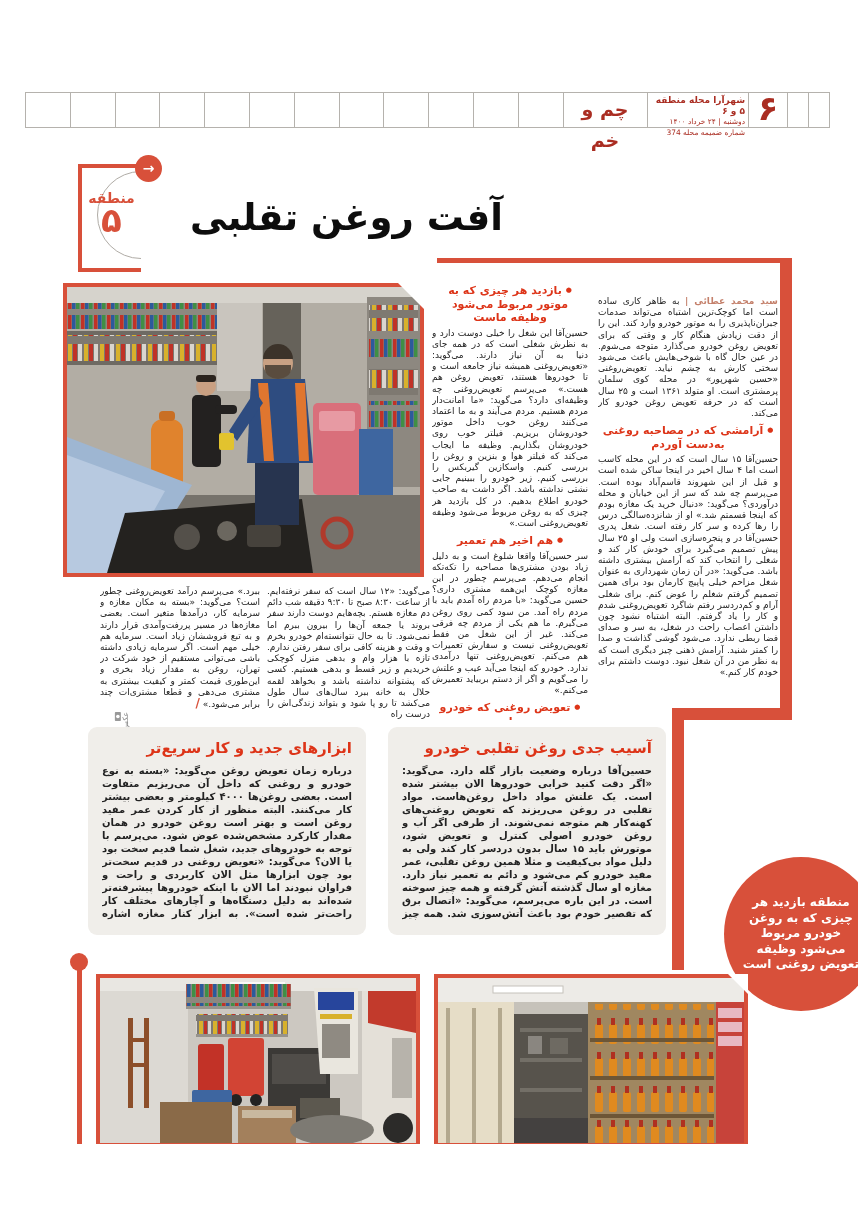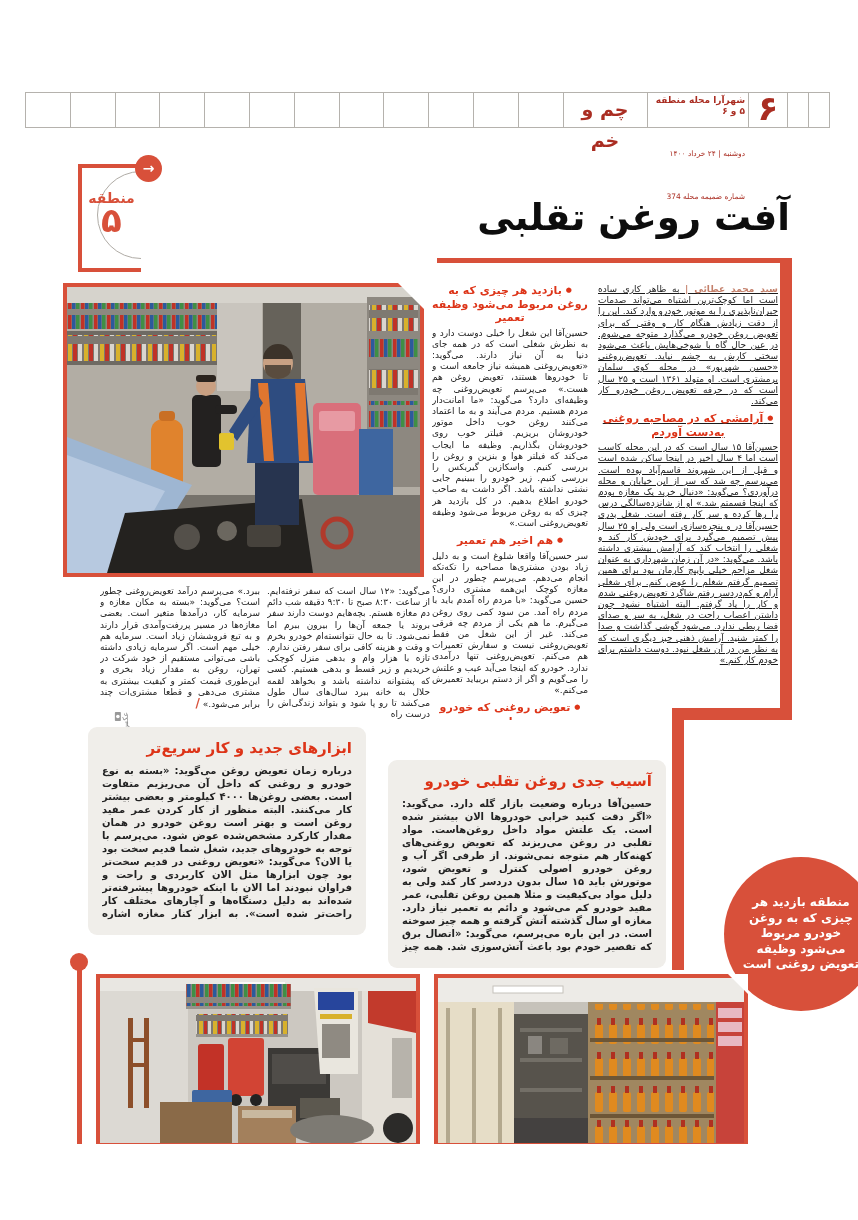--- a/index.html
+++ b/index.html
@@ -8,37 +8,37 @@
         font-family:"DejaVu Sans",sans-serif;}
   
   .hline{position:absolute;height:1px;background:#b5b2ad;}
   .vline{position:absolute;top:92px;height:35px;width:1px;background:#b5b2ad;}
   .ticks{position:absolute;left:25px;top:92px;width:539px;height:35px;
          background:repeating-linear-gradient(to right,#b5b2ad 0,#b5b2ad 1px,transparent 1px,transparent 44.8px);}
   .sectionname{position:absolute;left:566px;top:94px;width:78px;height:31px;line-height:31px;
          text-align:center;font-size:19px;font-weight:bold;color:#aa2d22;direction:rtl;}
   .dateblock{position:absolute;left:650px;top:95px;width:95px;direction:rtl;color:#aa2d22;}
   .dateblock .l1{font-size:9px;font-weight:bold;line-height:11px;}
-  .dateblock .l2,.dateblock .l3{font-size:7.5px;line-height:10.5px;margin-top:32px;}
+  .dateblock .l2,.dateblock .l3{font-size:7.5px;line-height:10.5px;}
   .pagenum{position:absolute;left:750px;top:88px;width:36px;text-align:center;
          font-size:34px;font-weight:bold;color:#aa2d22;}
   
   .badge{position:absolute;left:78px;top:164px;width:59px;height:100px;border:4px solid #d8503a;
          border-right:none;overflow:hidden;}
   .badge .ring{position:absolute;right:-44px;top:3px;width:86px;height:86px;border:1px solid #b0aca6;border-radius:50%;}
   .badge .blabel{position:absolute;top:22px;left:0;width:100%;text-align:center;
          font-size:14px;font-weight:bold;color:#d8503a;}
   .badge .bnum{position:absolute;top:32px;left:0;width:100%;text-align:center;
          font-size:34px;font-weight:bold;color:#d8503a;}
   .arrowcirc{position:absolute;left:135px;top:155px;width:27px;height:27px;border-radius:50%;
          background:#d8503a;color:#fff;text-align:center;line-height:27px;font-size:14px;font-weight:bold;}
   
   .kicker{position:absolute;right:46px;top:172px;width:540px;direction:rtl;text-align:right;
          font-size:16px;font-weight:bold;color:#111;}
-  .headline{position:absolute;right:68px;top:196px;width:600px;direction:rtl;text-align:right;
+  .headline{position:absolute;right:68px;top:196px;width:600px;direction:rtl;text-align:left;
          font-size:37px;font-weight:bold;color:#0d0d0d;letter-spacing:-0.5px;}
   
   .red{background:#d8503a;position:absolute;}
   
   .photoframe{position:absolute;border:4px solid #d8503a;box-sizing:content-box;}
   .photoframe svg{display:block;}
   .dogear{position:absolute;top:-4px;right:-4px;width:0;height:0;
          border-top:26px solid #fff;border-left:26px solid transparent;}
   .dogear.small{border-top-width:20px;border-left-width:20px;}
   .caption{position:absolute;left:-22px;top:494px;width:150px;height:12px;transform:rotate(-90deg);
@@ -160,44 +160,44 @@
     <span class="dogear"></span>
     <div class="caption">
       <svg width="9" height="7" viewBox="0 0 12 9" style="vertical-align:-1px">
         <rect width="12" height="8" y="1" rx="1" fill="#999"></rect>
           <circle cx="6" cy="5" r="2.4" fill="#fff"></circle>
       </svg>
       <span>عکس: داود بهگام/شهرآرا</span>
     </div>
   </div>
 
-  <div class="bodycol" style="left:598px;top:284px;width:180px;height:436px;text-decoration:underline;">
+  <div class="bodycol" style="left:598px;top:296px;width:180px;height:436px;">
     <p><span class="byline">سید محمد عطائی |</span> <span>به ظاهر کاری ساده است اما کوچک‌ترین اشتباه می‌تواند صدمات جبران‌ناپذیری را به موتور خودرو وارد کند. این را از دقت زیادش هنگام کار و وقتی که برای تعویض روغن خودرو می‌گذارد متوجه می‌شوم. در عین حال گاه با شوخی‌هایش باعث می‌شود سختی کارش به چشم نیاید. تعویض‌روغنی «حسین شهرپور» در محله کوی سلمان پرمشتری است. او متولد ۱۳۶۱ است و ۲۵ سال است که در حرفه تعویض روغن خودرو کار می‌کند.</span></p>
     <div class="colhead"><span class="bullet">●</span> <span>آرامشی که در مصاحبه روغنی به‌دست آوردم</span></div>
     <p>حسین‌آقا ۱۵ سال است که در این محله کاسب است اما ۴ سال اخیر در اینجا ساکن شده است و قبل از این شهروند قاسم‌آباد بوده است. می‌پرسم چه شد که سر از این خیابان و محله درآوردی؟ می‌گوید: «دنبال خرید یک مغازه بودم که اینجا قسمتم شد.» او از شانزده‌سالگی درس را رها کرده و سر کار رفته است. شغل پدری حسین‌آقا در و پنجره‌سازی است ولی او ۲۵ سال پیش تصمیم می‌گیرد برای خودش کار کند و شغلی را انتخاب کند که آرامش بیشتری داشته باشد. می‌گوید: «در آن زمان شهرداری به عنوان شغل مزاحم خیلی پاپیچ کارمان بود برای همین تصمیم گرفتم شغلم را عوض کنم. برای شغلی آرام و کم‌دردسر رفتم شاگرد تعویض‌روغنی شدم و کار را یاد گرفتم. البته اشتباه نشود چون داشتن اعصاب راحت در شغل، به سر و صدای فضا ربطی ندارد. می‌شود گوشی گذاشت و صدا را کمتر شنید. آرامش ذهنی چیز دیگری است که به نظر من در آن شغل نبود. دوست داشتم برای خودم کار کنم.»</p>
   </div>
 
   <div class="bodycol" style="left:432px;top:284px;width:156px;height:436px;">
-    <div class="colhead" style="margin-top:0;"><span class="bullet">●</span> <span>بازدید هر چیزی که به روغن مربوط می‌شود وظیفه تعمیر</span></div>
+    <div class="colhead" style="margin-top:0;"><span class="bullet">●</span> <span>بازدید هر چیزی که به موتور مربوط می‌شود وظیفه ماست</span></div>
     <p>حسین‌آقا این شغل را خیلی دوست دارد و به نظرش شغلی است که در همه جای دنیا به آن نیاز دارند. می‌گوید: «تعویض‌روغنی همیشه نیاز جامعه است و تا خودروها هستند، تعویض روغن هم هست.» می‌پرسم تعویض‌روغنی چه وظیفه‌ای دارد؟ می‌گوید: «ما امانت‌دار مردم هستیم. مردم می‌آیند و به ما اعتماد می‌کنند روغن خوب داخل موتور خودروشان بریزیم. فیلتر خوب روی خودروشان بگذاریم. وظیفه ما ایجاب می‌کند که فیلتر هوا و بنزین و روغن را بررسی کنیم. واسکازین گیربکس را بررسی کنیم. زیر خودرو را ببینیم جایی نشتی نداشته باشد. اگر داشت به صاحب خودرو اطلاع بدهیم. در کل بازدید هر چیزی که به روغن مربوط می‌شود وظیفه تعویض‌روغنی است.»</p>
     <div class="colhead"><span class="bullet">●</span> <span>هم اخیر هم تعمیر</span></div>
     <p>سر حسین‌آقا واقعا شلوغ است و به دلیل زیاد بودن مشتری‌ها مصاحبه را تکه‌تکه انجام می‌دهم. می‌پرسم چطور در این مغازه کوچک این‌همه مشتری داری؟ حسین می‌گوید: «با مردم راه آمدم باید با مردم راه آمد. من سود کمی روی روغن می‌گیرم. ما هم یکی از مردم چه فرقی می‌کند. غیر از این شغل من فقط تعویض‌روغنی نیست و سفارش تعمیرات هم می‌کنم. تعویض‌روغنی تنها درآمدی ندارد. خودرو که اینجا می‌آید عیب و علتش را می‌گویم و اگر از دستم بربیاید تعمیرش می‌کنم.»</p>
     <div class="colhead"><span class="bullet">●</span> <span>تعویض روغنی که خودرو ندارد</span></div>
 
   </div>
 
   <div class="bodycol" style="left:267px;top:586px;width:163px;height:134px;">
     <p>می‌گوید: «۱۲ سال است که سفر نرفته‌ایم. از ساعت ۸:۳۰ صبح تا ۹:۳۰ دقیقه شب دائم دم مغازه هستم. بچه‌هایم دوست دارند سفر بروند یا جمعه آن‌ها را بیرون ببرم اما نمی‌شود. تا به حال نتوانسته‌ام خودرو بخرم و وقت و هزینه کافی برای سفر رفتن ندارم. تازه با هزار وام و بدهی منزل کوچکی خریدیم و زیر قسط و بدهی هستیم. کسی که پشتوانه نداشته باشد و بخواهد لقمه حلال به خانه ببرد سال‌های سال طول می‌کشد تا رو پا شود و بتواند زندگی‌اش را درست راه</p>
   </div>
 
   <div class="bodycol" style="left:100px;top:586px;width:160px;height:134px;">
     <p><span>ببرد.» می‌پرسم درآمد تعویض‌روغنی چطور است؟ می‌گوید: «بسته به مکان مغازه و سرمایه کار، درآمدها متغیر است. بعضی مغازه‌ها در مسیر پررفت‌وآمدی قرار دارند و به تبع فروششان زیاد است. سرمایه هم خیلی مهم است. اگر سرمایه زیادی داشته باشی می‌توانی مستقیم از خود شرکت در تهران، روغن به مقدار زیاد بخری و این‌طوری قیمت کمتر و کیفیت بیشتری به مشتری می‌دهی و قطعا مشتری‌ات چند برابر می‌شود.»</span> <span class="endmark">/</span></p>
   </div>
 
-  <div class="graybox" style="left:388px;top:760px;">
+  <div class="graybox" style="left:388px;top:727px;">
     <h3>آسیب جدی روغن تقلبی خودرو</h3>
     <div class="boxbody">حسین‌آقا درباره وضعیت بازار گله دارد. می‌گوید: «اگر دقت کنید خرابی خودروها الان بیشتر شده است. یک علتش مواد داخل روغن‌هاست. مواد تقلبی در روغن می‌ریزند که تعویض روغنی‌های کهنه‌کار هم متوجه نمی‌شوند. از طرفی اگر آب و روغن خودرو اصولی کنترل و تعویض شود، موتورش باید ۱۵ سال بدون دردسر کار کند ولی به دلیل مواد بی‌کیفیت و مثلا همین روغن تقلبی، عمر مفید خودرو کم می‌شود و دائم به تعمیر نیاز دارد. مغازه او سال گذشته آتش گرفته و همه چیز سوخته است. در این باره می‌پرسم، می‌گوید: «اتصال برق که تقصیر خودم بود باعث آتش‌سوزی شد. همه چیز سوخت و مجبور شدم از صفر شروع کنم. این هم یکی از موارد مشکلات تعویض روغنی‌هاست. اتحادیه حق عضویت بیشتری بگیرد ولی تعویض روغنی‌ها را بیمه کند.»</div>
   </div>
   <div class="graybox" style="left:88px;top:727px;">
     <h3>ابزارهای جدید و کار سریع‌تر</h3>
     <div class="boxbody">درباره زمان تعویض روغن می‌گوید: «بسته به نوع خودرو و روغنی که داخل آن می‌ریزیم متفاوت است. بعضی روغن‌ها ۴۰۰۰ کیلومتر و بعضی بیشتر کار می‌کنند. البته منظور از کار کردن عمر مفید روغن است و بهتر است روغن خودرو در همان مقدار کارکرد مشخص‌شده عوض شود. می‌پرسم با توجه به خودروهای جدید، شغل شما قدیم سخت بود یا الان؟ می‌گوید: «تعویض روغنی در قدیم سخت‌تر بود چون ابزارها مثل الان کاربردی و راحت و فراوان نبودند اما الان با اینکه خودروها پیشرفته‌تر شده‌اند به دلیل دستگاه‌ها و آچارهای مختلف کار راحت‌تر شده است». به ابزار کنار مغازه اشاره می‌کنم و اسمشان را می‌پرسم. ساکشن (مکنده) روغن. تعویض روغن گیربکس اتومات. گریس پمپ بادی. می‌گوید: «این ابزارها اولا باعث سرعت کار و دوم بهتر انجام دادن آن می‌شود. به اصطلاح کار تمیز در می‌آید.»</div>
   </div>
 
   <div class="pullquote">
     <div class="pqtext">منطقه بازدید هر چیزی که به روغن خودرو مربوط می‌شود وظیفه تعویض روغنی است</div>

